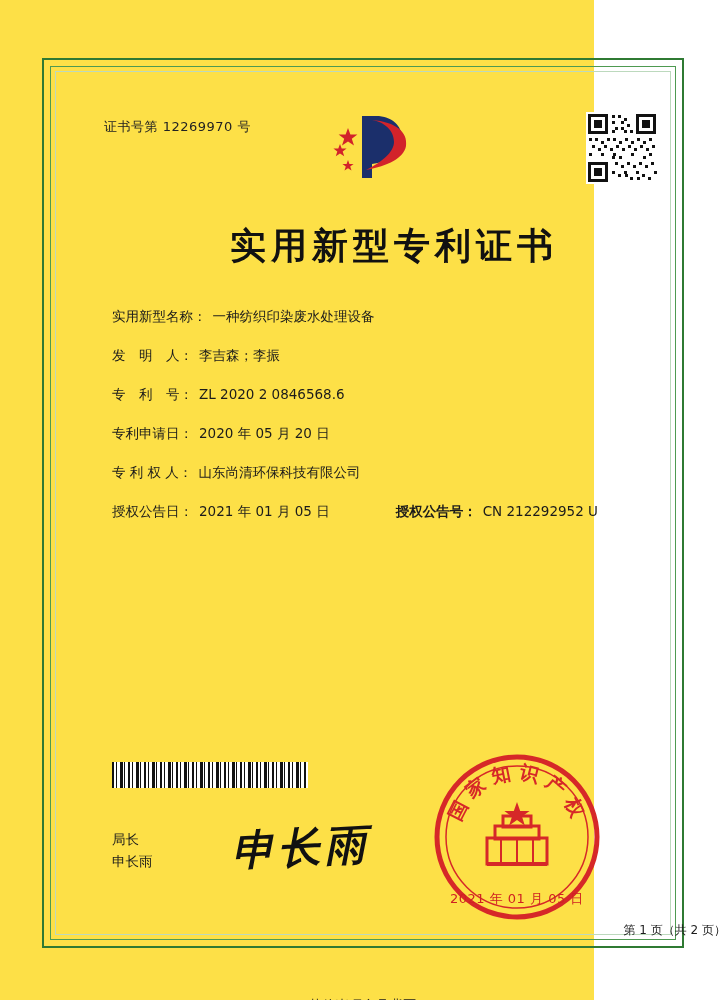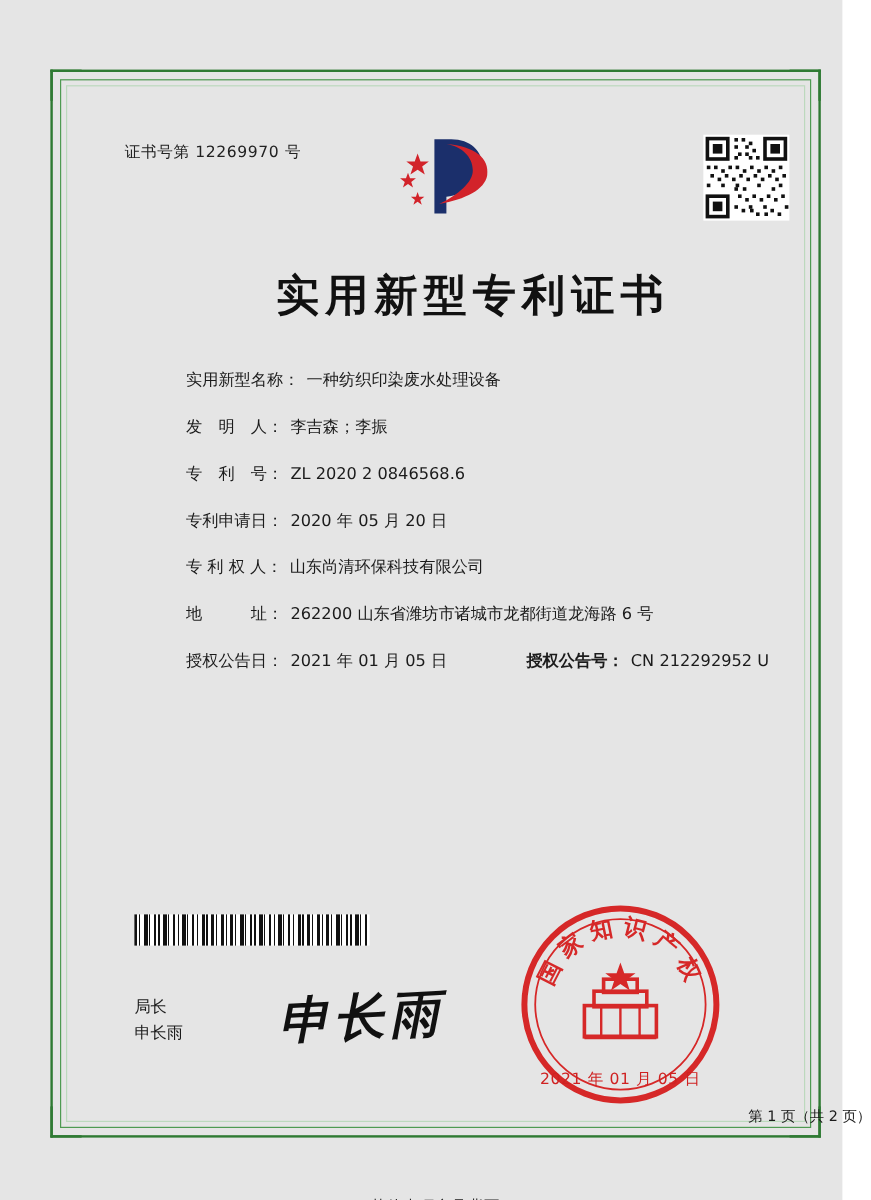--- a/index.html
+++ b/index.html
@@ -12,23 +12,23 @@
     height: 1000px;
     font-family: "DejaVu Sans", "Liberation Sans", sans-serif;
     color: #1a1a1a;
     position: relative;
     overflow: hidden;
   }
 
   .page {
     position: absolute;
     left: 0; top: 0;
-    width: 702px;
+    width: 594px;
     height: 1000px;
-    background: #e5e5e5;
+    background: #fde047;
   }
 
   
   .frame-outer {
     position: absolute;
     left: 42px;
     top: 58px;
     width: 642px;
     height: 890px;
     border: 2px solid #2f7a33;
@@ -113,21 +113,20 @@
     top: 308px;
     width: 520px;
   }
   .field-row {
     display: flex;
     align-items: baseline;
     margin-bottom: 21px;
     font-size: 13.5px;
     color: #1b1b1b;
     white-space: nowrap;
-    margin-left: 43px;
   }
   .field-label {
     display: inline-block;
     color: #1b1b1b;
   }
   .field-value {
     margin-left: 6px;
     color: #1b1b1b;
   }
 
@@ -355,24 +354,20 @@
     <div class="field-row">
       <span class="field-label">专利申请日：</span>
       <span class="field-value">2020 年 05 月 20 日</span>
     </div>
 
     <div class="field-row">
       <span class="field-label">专 利 权 人：</span>
       <span class="field-value">山东尚清环保科技有限公司</span>
     </div>
 
-    <div class="field-row">
-      <span class="field-label">地　　　址：</span>
-      <span class="field-value">262200 山东省潍坊市诸城市龙都街道龙海路 6 号</span>
-    </div>
 
     <div class="field-row two-col">
       <span class="field-label">授权公告日：</span>
       <span class="field-value">2021 年 01 月 05 日</span>
       <span class="field-label col-second">授权公告号：</span>
       <span class="field-value">CN 212292952 U</span>
     </div>
 
   </div>
 

